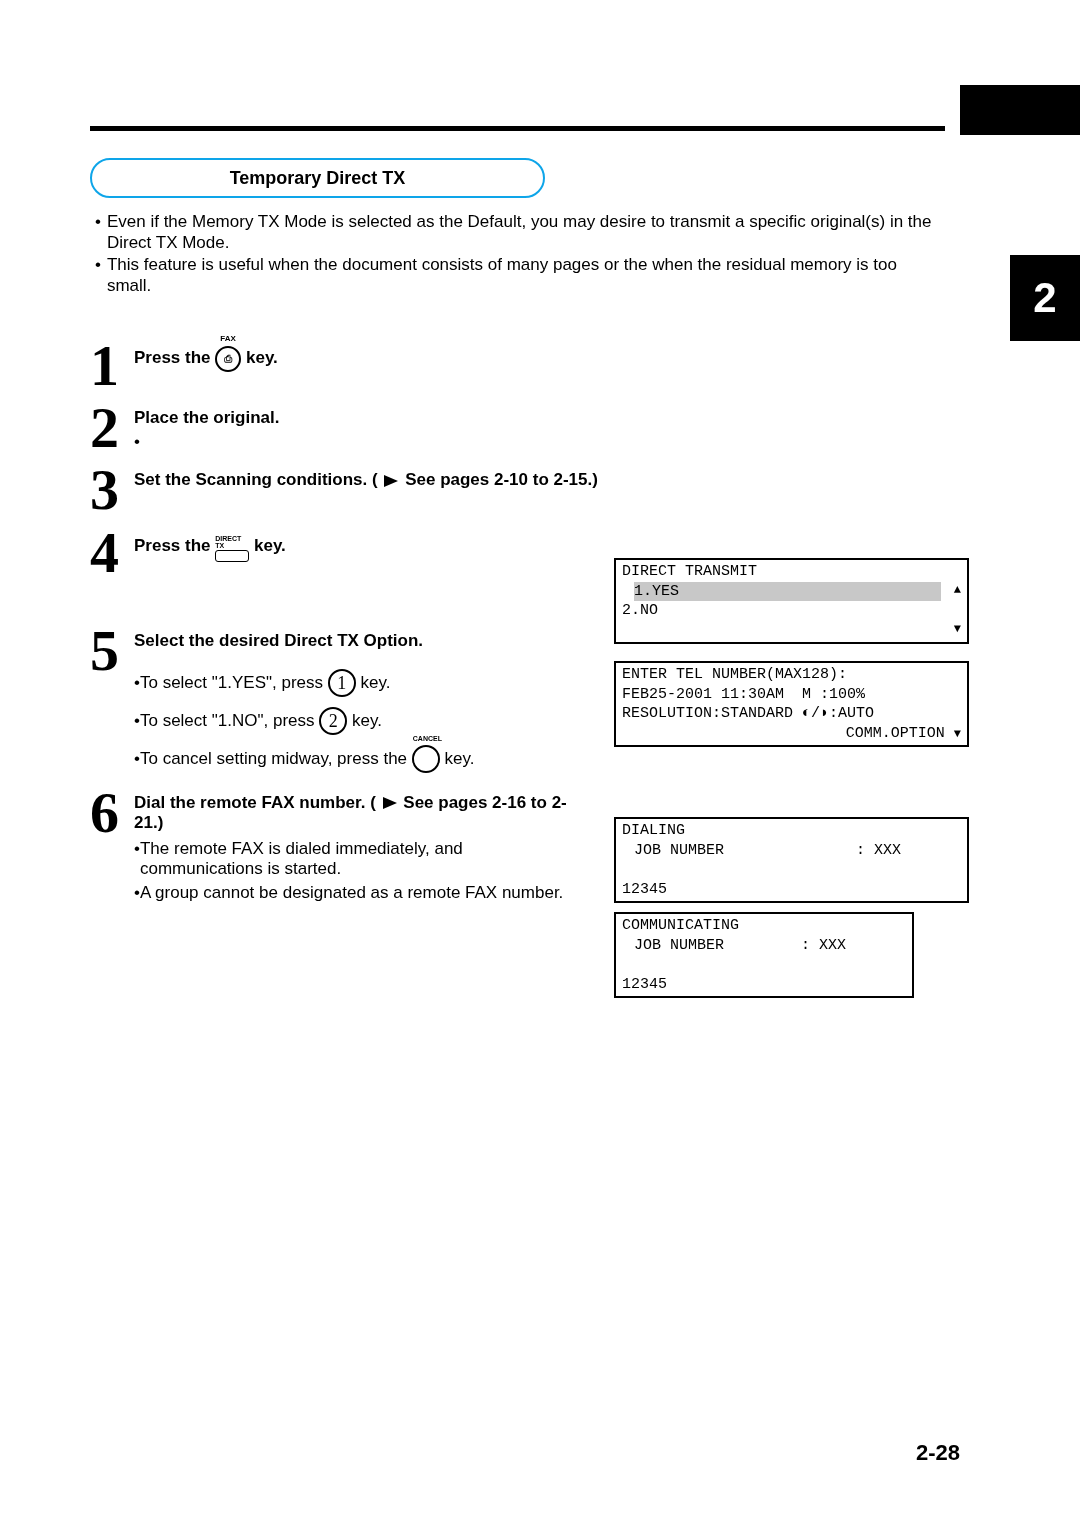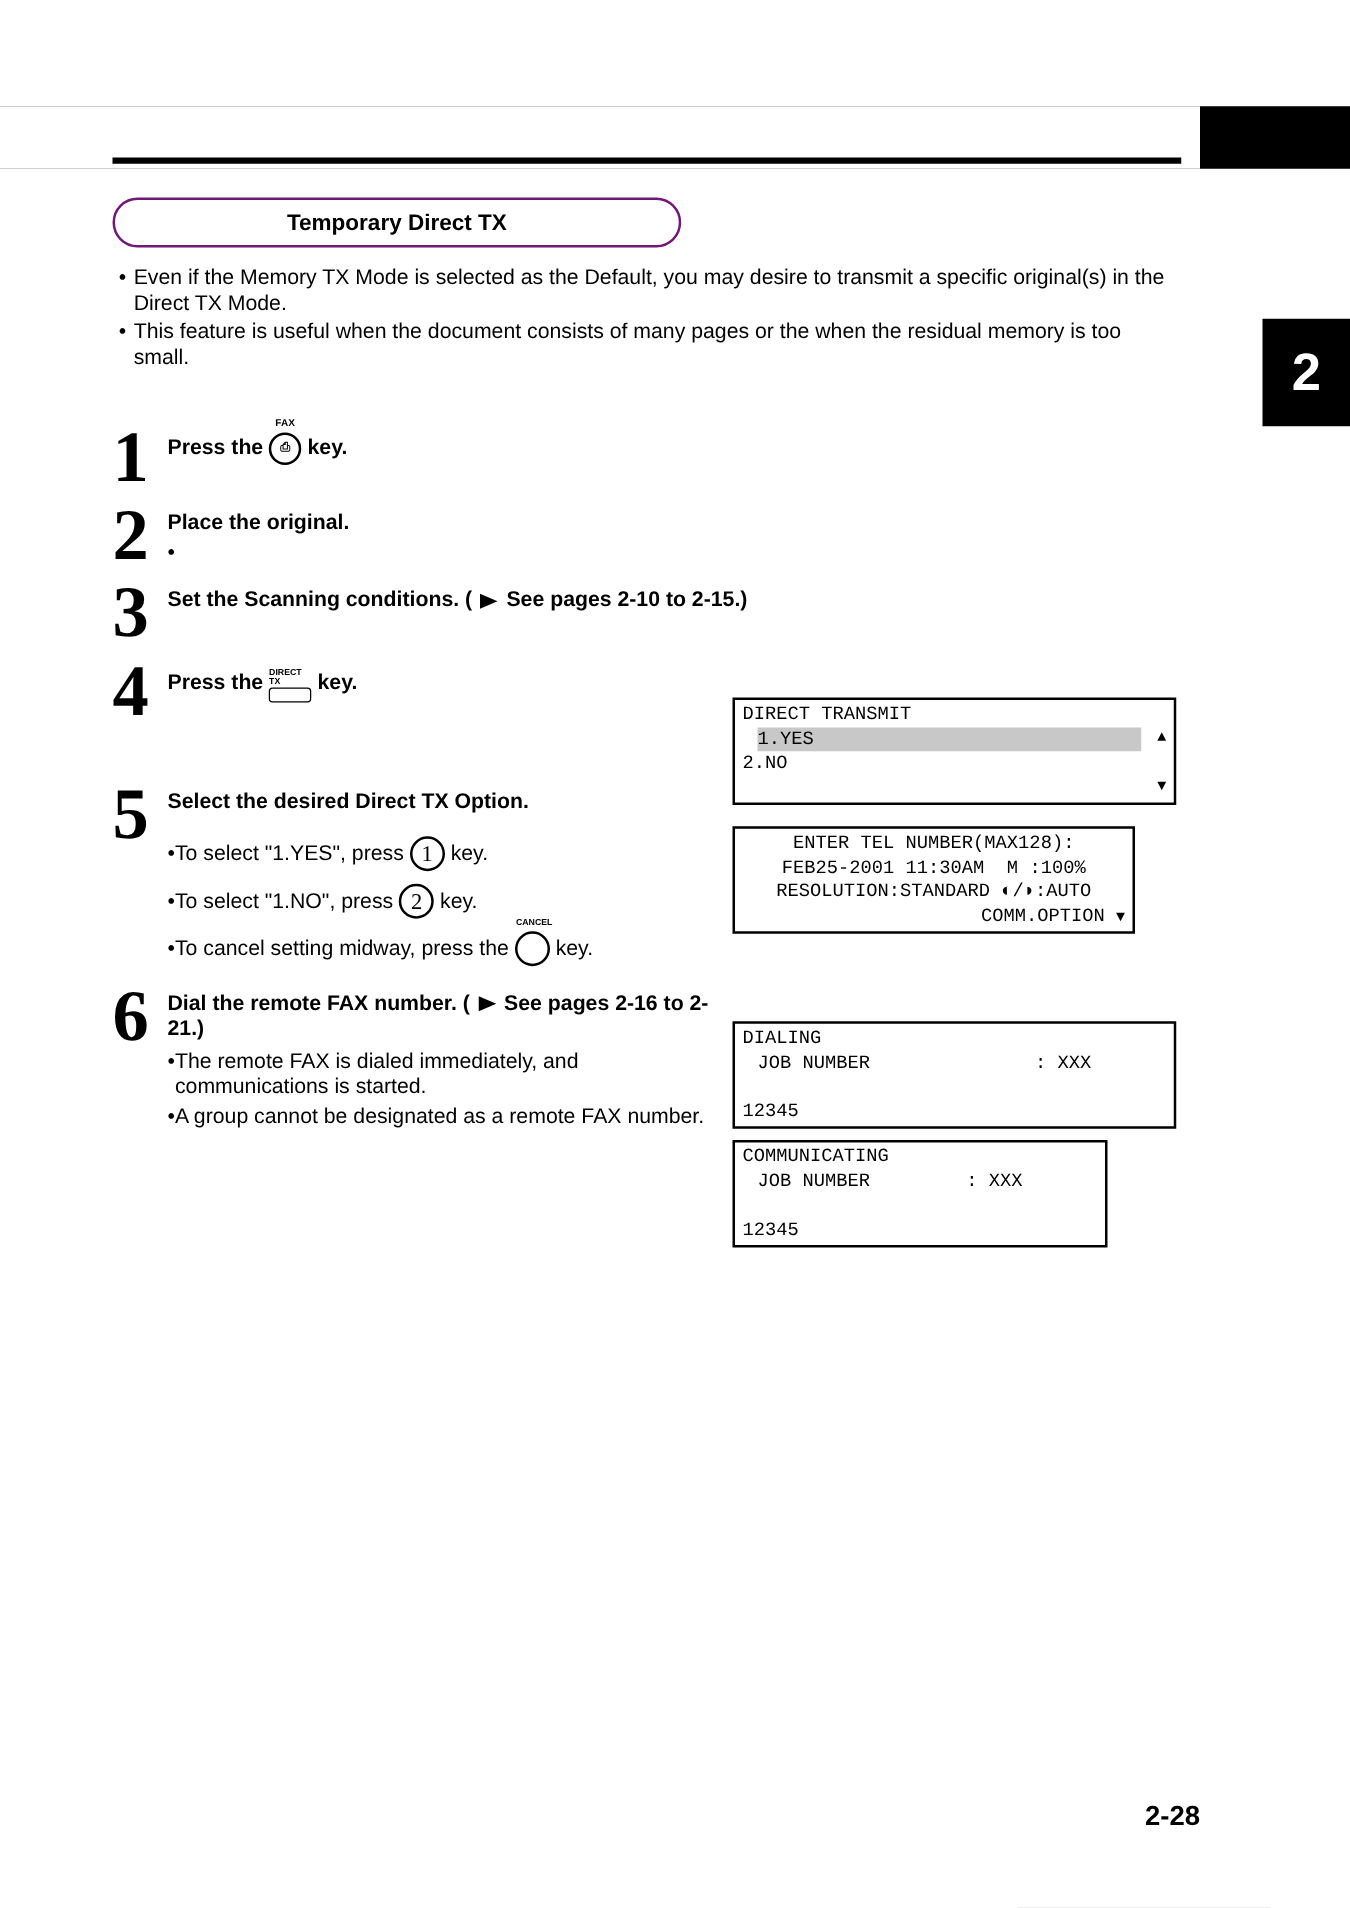--- a/index.html
+++ b/index.html
@@ -45,21 +45,21 @@
     font-size: 42px;
     font-weight: bold;
     display: flex;
     align-items: center;
     justify-content: center;
   }
   .section-title-pill {
     position: absolute;
     left: 90px; top: 158px;
     width: 455px; height: 40px;
-    border: 2px solid #701a75;
+    border: 2px solid #0ea5e9;
     border-radius: 20px;
     display: flex;
     align-items: center;
     justify-content: center;
     font-weight: bold;
     font-size: 18px;
   }
   .intro {
     position: absolute;
     left: 95px; top: 211px;
@@ -161,20 +161,21 @@
     margin: 0 2px;
   }
   .lcd {
     border: 2px solid #000;
     font-family: "Courier New", monospace;
     font-size: 15px;
     line-height: 1.3;
     padding: 2px 6px 2px 6px;
     position: absolute;
     background: #fff;
+    margin-left: 28px;
   }
   .lcd .hil { background: #c8c8c8; display: inline-block; width: calc(100% - 20px); }
   .lcd .row { white-space: pre; }
   .lcd .rowflex { white-space: pre; display: flex; justify-content: space-between; align-items: center; padding-left: 12px; }
   .upcaret, .downcaret { font-size: 12px; }
   .pagenum {
     position: absolute;
     right: 120px;
     bottom: 60px;
     font-size: 22px;
@@ -306,21 +307,21 @@
 
   </div>
 
   <div class="lcd" style="left:586px; top:558px; width:355px;">
     <div class="row">DIRECT TRANSMIT</div>
     <div class="rowflex"><span class="hil">1.YES</span><span class="upcaret">▲</span></div>
     <div class="row">2.NO</div>
     <div class="rowflex"><span>&nbsp;</span><span class="downcaret">▼</span></div>
   </div>
 
-  <div class="lcd" style="left:586px; top:661px; width:322px;text-align:center;">
+  <div class="lcd" style="left:586px; top:661px; width:355px;">
     <div class="row">ENTER TEL NUMBER(MAX128):</div>
     <div class="row">FEB25-2001 11:30AM  M :100%</div>
     <div class="row">RESOLUTION:STANDARD ◐/◗:AUTO</div>
     <div class="rowflex"><span>&nbsp;</span><span><span>COMM.OPTION</span>&nbsp;<span class="downcaret">▼</span></span></div>
   </div>
 
   <div class="lcd" style="left:586px; top:817px; width:355px;">
     <div class="row">DIALING</div>
     <div class="rowflex"><span>JOB NUMBER</span><span style="padding-right:60px;">: XXX</span></div>
     <div class="row">&nbsp;</div>

